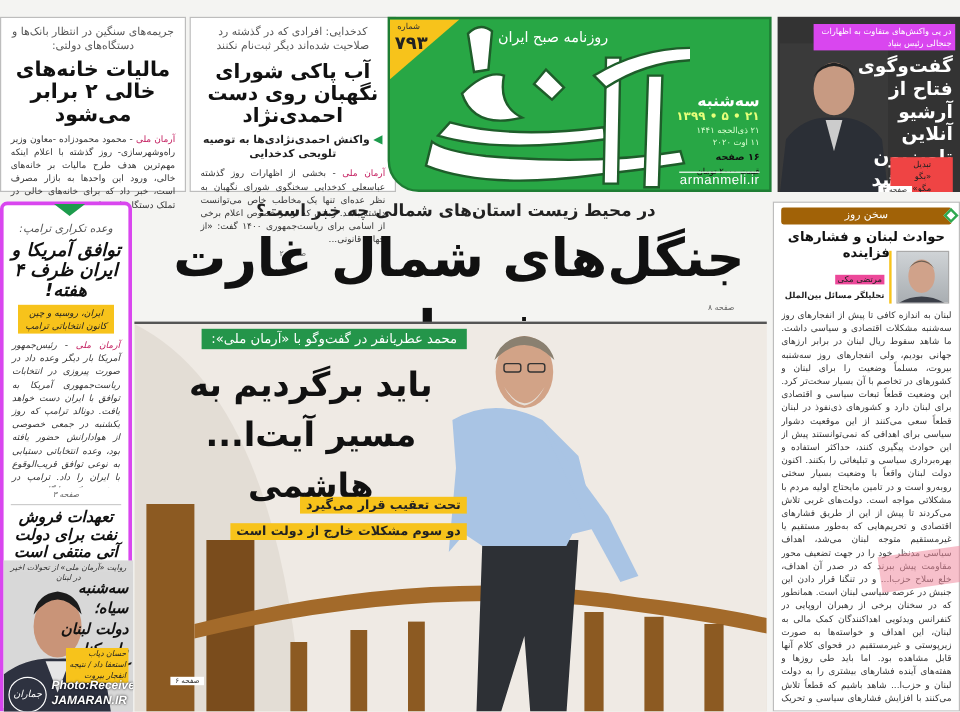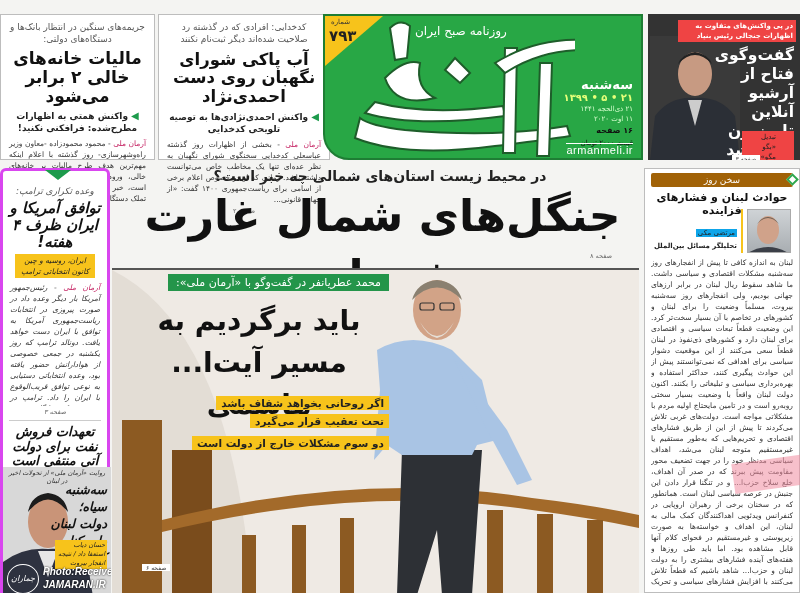--- a/index.html
+++ b/index.html
@@ -25,21 +25,21 @@
   #date-block { position: absolute; right: 8px; top: 62px; text-align: right; color: #fff; line-height: 13px; }
   #weekday { font-size: 13px; font-weight: bold; color: #fff; }
   #date-persian { font-size: 10px; color: #e6ff7a; font-weight: bold; }
   #date-hijri, #date-greg { font-size: 7px; color: #d9ffd0; line-height: 10px; }
   #page-count { font-size: 8px; color: #111; font-weight: bold; }
   #price { font-size: 7px; color: #111; }
   #website { position: absolute; right: 8px; bottom: 2px; font-family: "Liberation Sans", sans-serif; font-size: 11px; color: #fff; letter-spacing: 0.5px; direction: ltr; border-top: 1px solid #fff; }
 
   
   #feature-top { left: 648px; top: 14px; width: 152px; height: 146px; background: #333; overflow: hidden; }
-  #feature-kicker { position: absolute; right: 4px; top: 6px; background: #ef4444; color: #fff; font-size: 7px; line-height: 10px; padding: 1px 3px; width: 118px; text-align: right; font-weight: bold; }
+  #feature-kicker { position: absolute; right: 4px; top: 6px; background: #d946ef; color: #fff; font-size: 7px; line-height: 10px; padding: 1px 3px; width: 118px; text-align: right; }
   #feature-headline { position: absolute; right: 6px; top: 32px; color: #fff; font-size: 15.5px; font-weight: 900; line-height: 19px; width: 80px; text-align: right; z-index: 2; }
   #feature-quote { position: absolute; right: 6px; top: 117px; background: #ef4444; color: #222; font-size: 7px; line-height: 10px; padding: 1px 18px; width: 52px; text-align: right; z-index: 2; }
   #feature-pageref { position: absolute; right: 40px; top: 141px; background: #fff; font-size: 6px; padding: 0 4px; color: #333; z-index: 2; }
   #feature-photo { position: absolute; left: 2px; top: 22px; width: 90px; height: 124px; }
 
   
   #story-tax { left: 0; top: 14px; width: 155px; height: 146px; padding: 6px 8px; }
   #story-gc { left: 158px; top: 14px; width: 172px; height: 146px; padding: 6px 8px; }
 
   
@@ -73,34 +73,31 @@
   #watermark-text1, #watermark-text2 { position: absolute; left: 38px; font-family: "Liberation Sans", sans-serif; color: #fff; font-size: 10px; font-weight: bold; text-shadow: 0 0 2px #000; white-space: nowrap; }
   #watermark-text1 { top: 2px; }
   #watermark-text2 { top: 15px; }
 
   
   #editorial { left: 644px; top: 168px; width: 156px; height: 425px; border: 1px solid #bdbdbd; background: #fff; }
   #editorial-banner { position: absolute; left: 6px; right: 6px; top: 4px; height: 14px; background: #a16207; color: #fff; font-size: 9px; line-height: 14px; text-align: center; border-radius: 2px; }
   #editorial-headline { position: absolute; left: 2px; right: 2px; top: 22px; font-size: 11px; font-weight: 900; text-align: center; color: #111; }
   #author-photo { position: absolute; right: 8px; top: 40px; width: 44px; height: 44px; border: 1px solid #aaa; background: linear-gradient(#cfd3d6, #a9aeb2); overflow: hidden; }
   #author-bar { position: absolute; right: 56px; top: 40px; width: 2px; height: 44px; background: #f7c31b; }
-  #author-name { position: absolute; right: 62px; top: 60px; background: #0ea5e9; font-size: 7px; padding: 0 2px; color: #222; }
+  #author-name { position: absolute; right: 62px; top: 60px; background: #ec4899; font-size: 7px; padding: 0 2px; color: #222; }
   #author-title { position: absolute; right: 62px; top: 73px; font-size: 7px; font-weight: bold; color: #222; }
   #editorial-text { position: absolute; left: 6px; right: 6px; top: 88px; bottom: 4px; overflow: hidden; }
   #pink-stamp { position: absolute; left: 88px; top: 290px; width: 75px; height: 30px; background: rgba(240,140,160,0.55); transform: rotate(-8deg); z-index: 3; }
 </style>
 </head>
 <body>
 
 <div id="story-tax" class="abs box">
   <div class="kicker">جریمه‌های سنگین در انتظار بانک‌ها و دستگاه‌های دولتی:</div>
   <div class="headline" style="font-size:17px;margin-top:4px;">مالیات خانه‌های خالی ۲ برابر می‌شود</div>
-  <div class="center" style="font-size:9px;font-weight:bold;margin-top:4px;line-height:12px;">
-    <span class="green-tri">◀</span><span>واکنش همتی به اظهارات مطرح‌شده: فرافکنی نکنید!</span>
-  </div>
   <div class="body-text" style="margin-top:4px;">
     <span class="src">آرمان ملی</span> <span>- محمود محمودزاده -معاون وزیر راه‌وشهرسازی- روز گذشته با اعلام اینکه مهم‌ترین هدف طرح مالیات بر خانه‌های خالی، ورود این واحدها به بازار مصرف است، خبر داد که برای خانه‌های خالی در تملک دستگاه‌های دولتی...</span>
   </div>
   <div class="pageref">صفحه ۲</div>
 </div>
 
 <div id="story-gc" class="abs box">
   <div class="kicker">کدخدایی: افرادی که در گذشته رد صلاحیت شده‌اند دیگر ثبت‌نام نکنند</div>
   <div class="headline" style="font-size:16.5px;margin-top:6px;">آب پاکی شورای نگهبان روی دست احمدی‌نژاد</div>
   <div class="center" style="font-size:9px;font-weight:bold;margin-top:5px;line-height:12px;">
@@ -180,21 +177,20 @@
     <path d="M340 85 L395 160 L420 210 L405 215 L375 160 Z" fill="#a9c4e4"></path>
 
     <ellipse cx="325" cy="40" rx="24" ry="30" fill="#d2a387"></ellipse>
     <path d="M300 30 Q325 5 350 30 Q345 12 325 10 Q305 12 300 30 Z" fill="#8a8070"></path>
     <path d="M308 52 Q325 80 342 52 Q335 66 325 68 Q315 66 308 52 Z" fill="#e6e0d8"></path>
     <rect x="308" y="33" width="14" height="7" rx="2" fill="none" stroke="#333" stroke-width="1.2"></rect>
     <rect x="328" y="33" width="14" height="7" rx="2" fill="none" stroke="#333" stroke-width="1.2"></rect>
   </svg>
   <div id="interview-kicker">محمد عطریانفر در گفت‌وگو با «آرمان ملی»:</div>
   <div id="interview-headline">باید برگردیم به مسیر آیت‌ا... هاشمی</div>
-  <div class="yellow-strip" style="top:126px;">اگر روحانی بخواهد شفاف باشد</div>
   <div class="yellow-strip" style="top:166px;">دو سوم مشکلات خارج از دولت است</div>
   <div class="yellow-strip" style="top:144px;">تحت تعقیب قرار می‌گیرد</div>
   <div id="interview-pageref">صفحه ۶</div>
 </div>
 
 <div id="left-lower" class="abs">
   <div style="position:absolute;left:42px;top:-1px;width:0;height:0;border-left:13px solid transparent;border-right:13px solid transparent;border-top:10px solid #1d9b4c;"></div>
 
   <div>
     <div id="deal-kicker" class="kicker">وعده تکراری ترامپ:</div>

